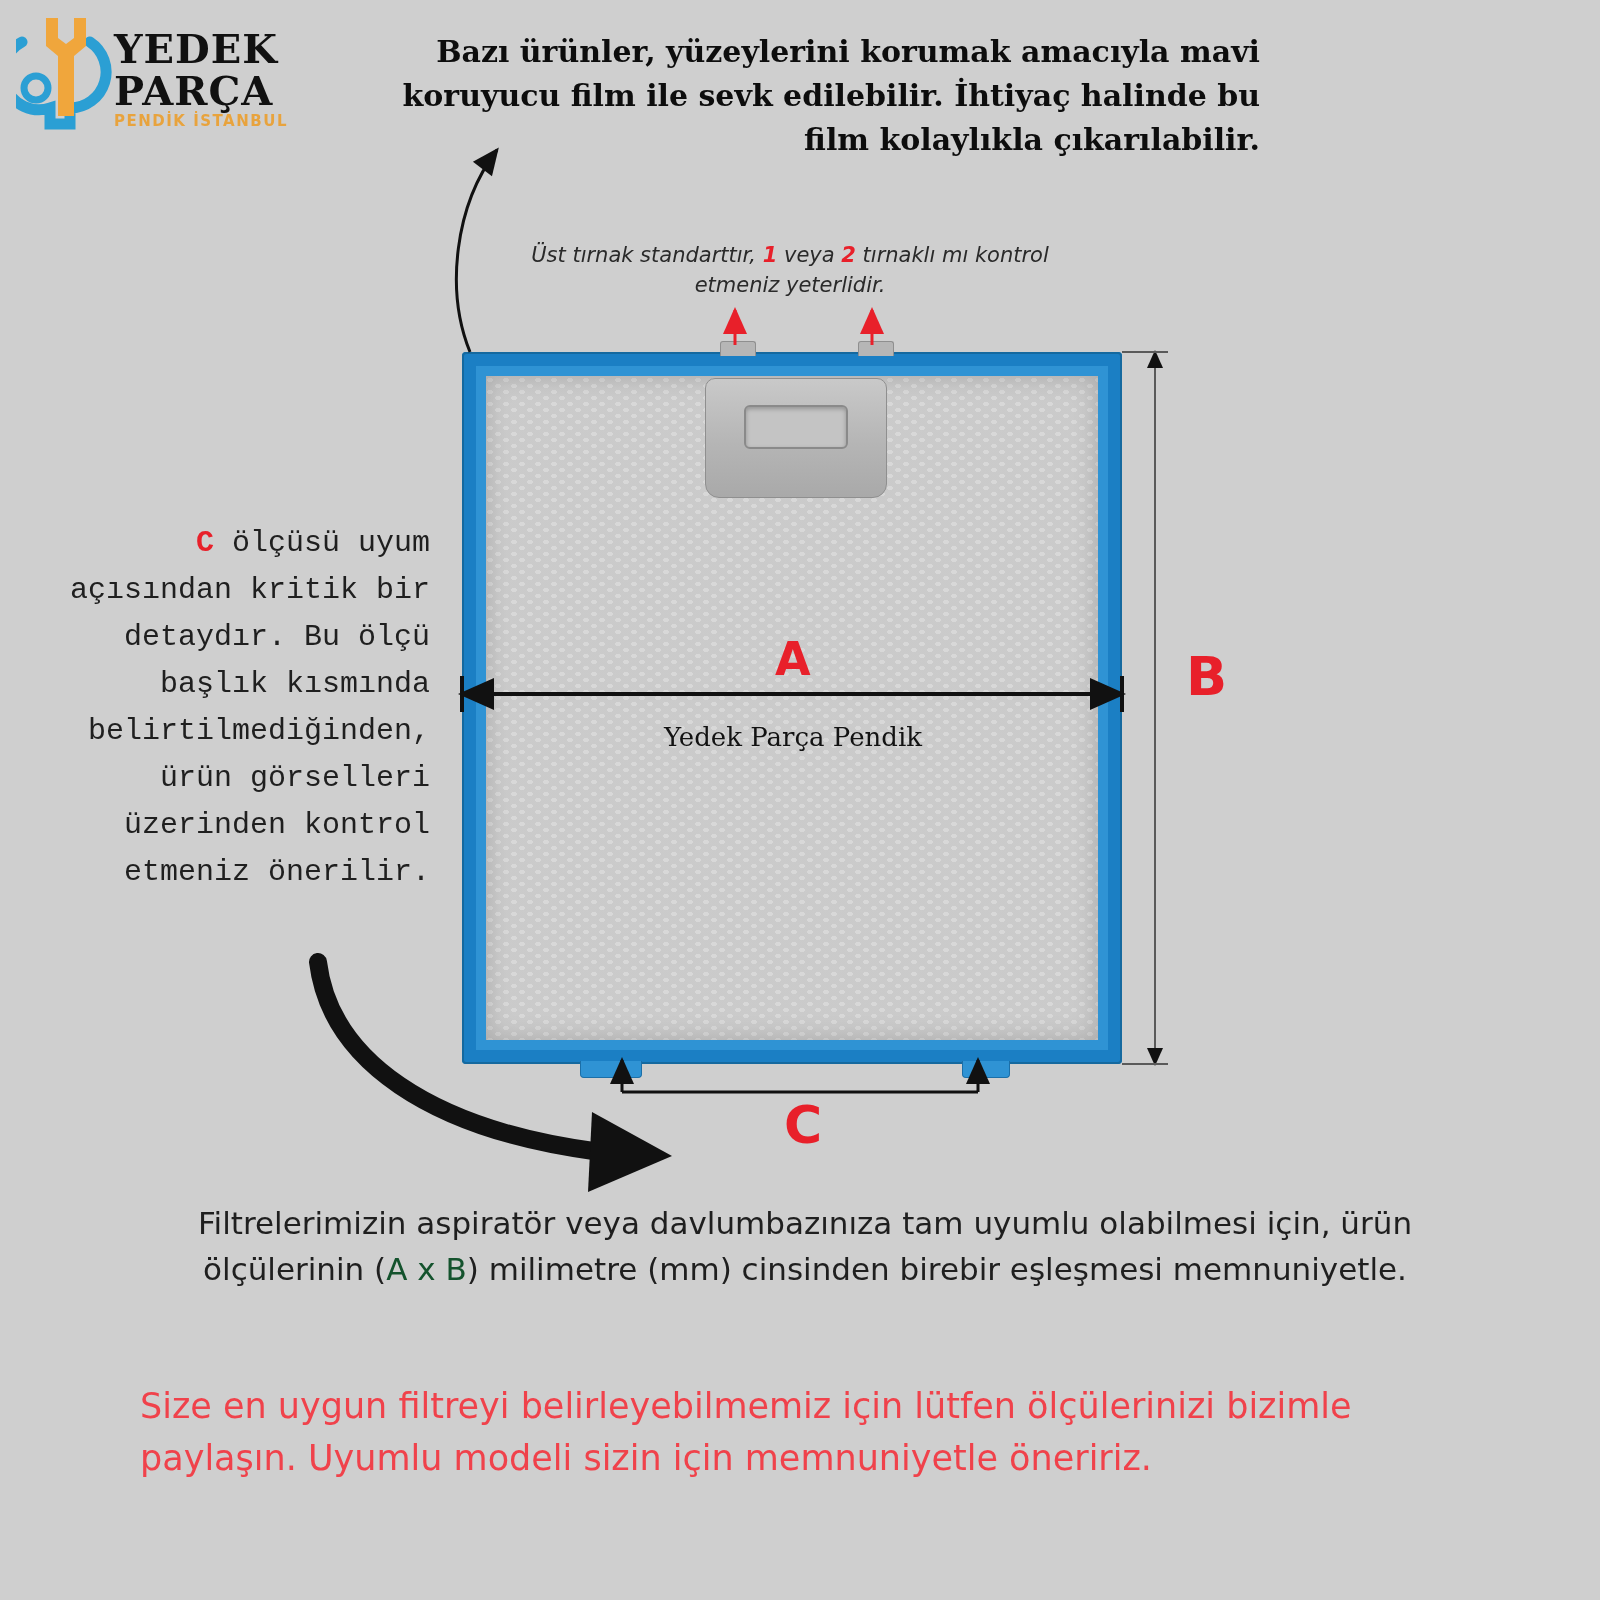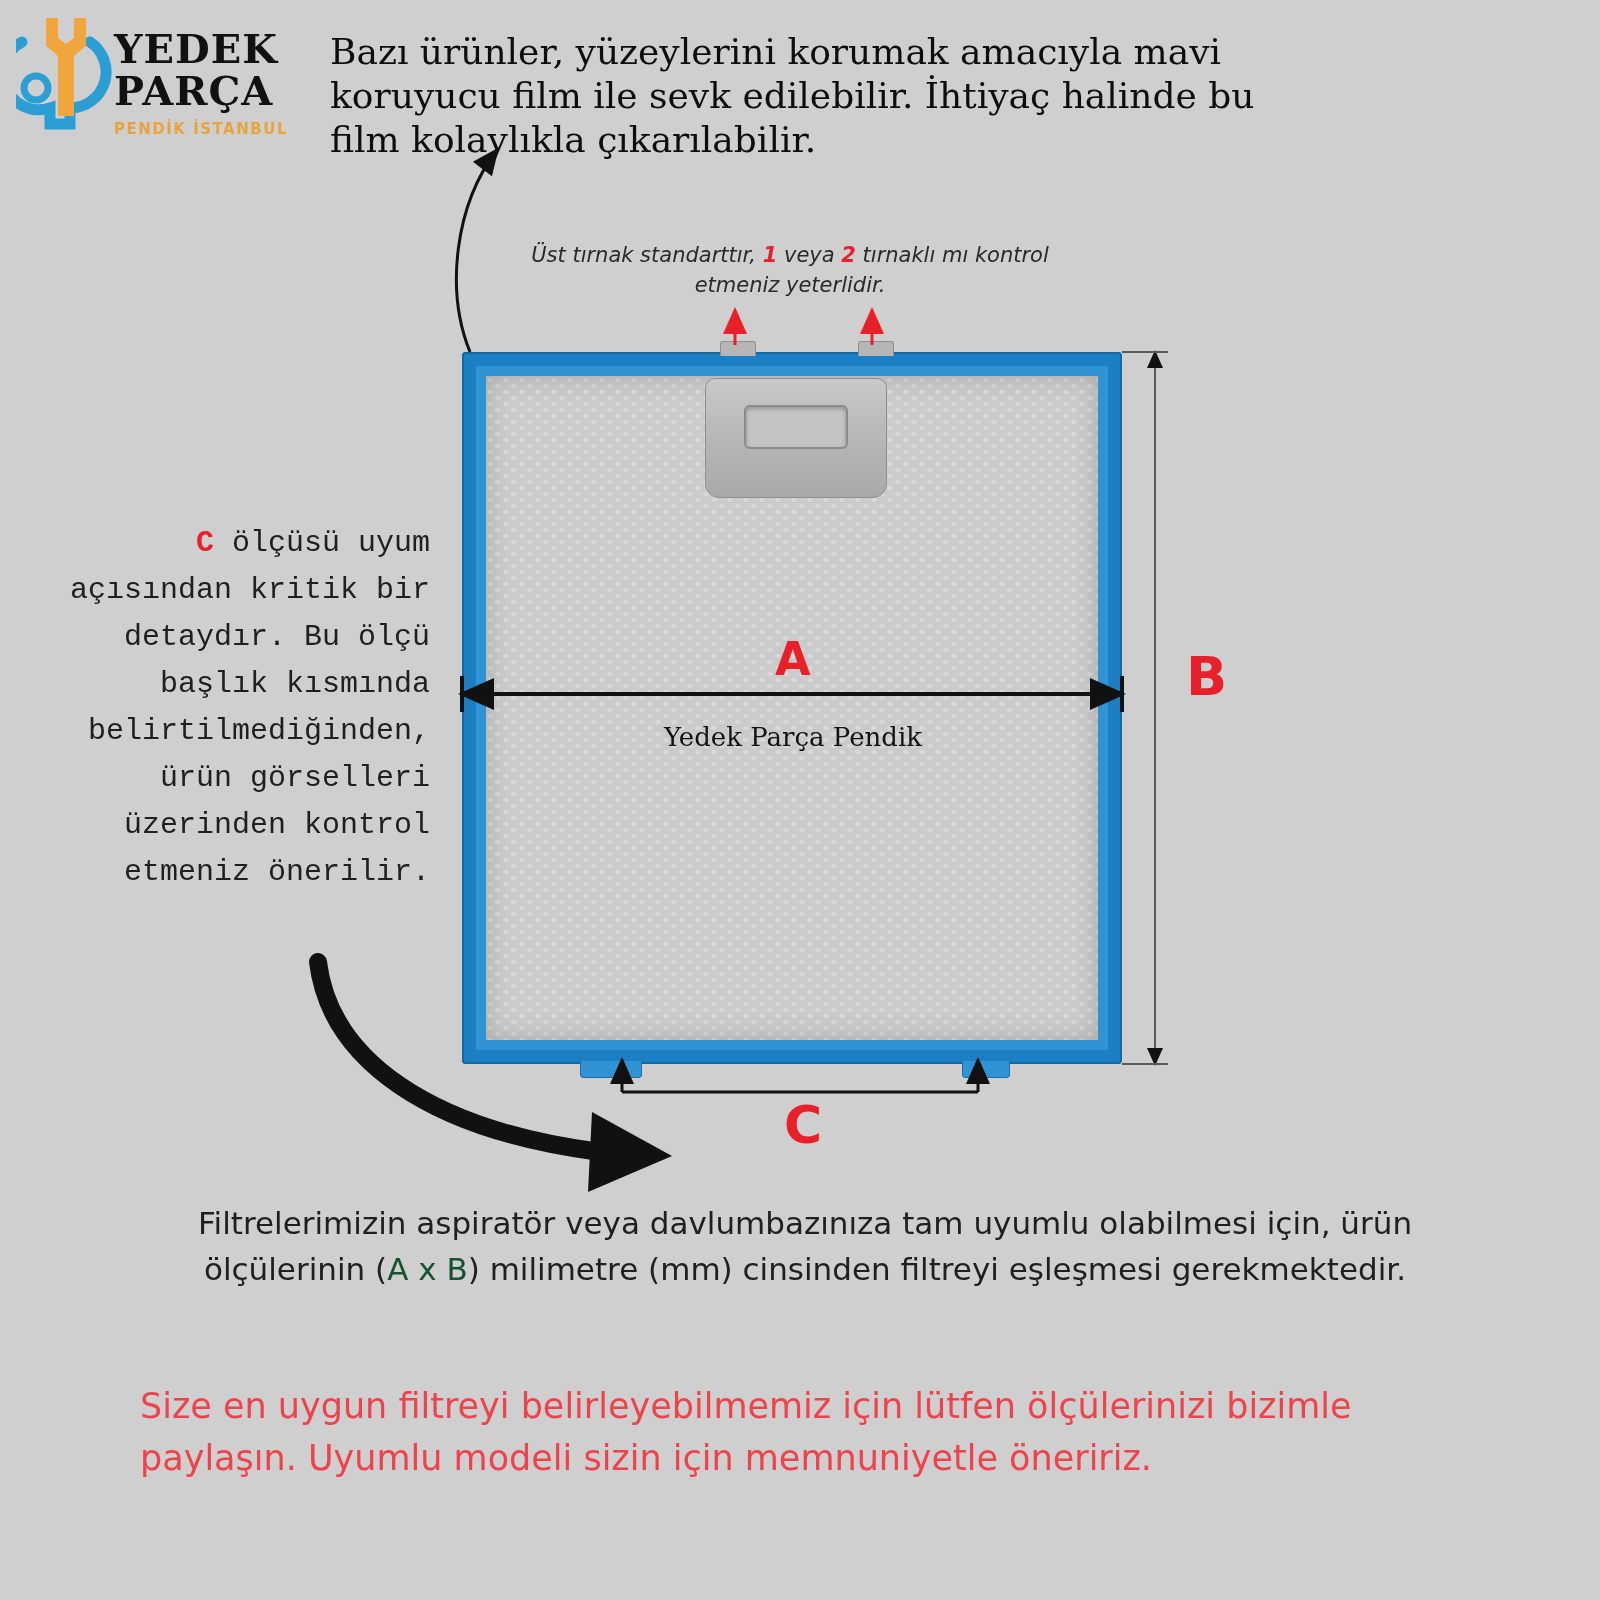--- a/index.html
+++ b/index.html
@@ -44,33 +44,33 @@
     letter-spacing: 1px;
     line-height: 42px;
     color: #111;
   }
   #logo .logo-sub {
     font-family: "DejaVu Sans", sans-serif;
     font-weight: bold;
     font-size: 15px;
     letter-spacing: 1.5px;
     color: #e8a33d;
-    margin-top: 8px;
+    margin-top: 0;
   }
 
   
   #top-heading {
     position: absolute;
     left: 330px;
     top: 30px;
     width: 930px;
-    text-align: left;
+    text-align: right;
     font-family: "DejaVu Serif", serif;
-    font-weight: normal;
-    font-size: 36px;
+    font-weight: bold;
+    font-size: 30px;
     line-height: 44px;
     color: #0d0d0d;
   }
 
   
   #tab-note {
     position: absolute;
     left: 530px;
     top: 240px;
     width: 520px;
@@ -310,16 +310,16 @@
 
   <line x1="622" y1="1092" x2="978" y2="1092" stroke="#111" stroke-width="3"></line>
   <line x1="622" y1="1060" x2="622" y2="1092" stroke="#111" stroke-width="3" marker-start="url(#ah-black-start)"></line>
   <line x1="978" y1="1060" x2="978" y2="1092" stroke="#111" stroke-width="3" marker-start="url(#ah-black-start)"></line>
 
   <path d="M318,962 C330,1060 430,1130 600,1152" fill="none" stroke="#111" stroke-width="18" stroke-linecap="round"></path>
   <path d="M592,1112 L672,1156 L588,1192 Z" fill="#111"></path>
 </svg>
 
 <div id="bottom-note">
-  <span>Filtrelerimizin aspiratör veya davlumbazınıza tam uyumlu olabilmesi için, ürün ölçülerinin (</span><span class="red">A x B</span><span>) milimetre (mm) cinsinden filtreyi eşleşmesi gerekmektedir.</span>
+  <span>Filtrelerimizin aspiratör veya davlumbazınıza tam uyumlu olabilmesi için, ürün ölçülerinin (</span><span class="red">A x B</span><span>) milimetre (mm) cinsinden birebir eşleşmesi memnuniyetle.</span>
 </div>
 
 <div id="bottom-red">Size en uygun filtreyi belirleyebilmemiz için lütfen ölçülerinizi bizimle paylaşın. Uyumlu modeli sizin için memnuniyetle öneririz.</div>
 
 </body></html>

